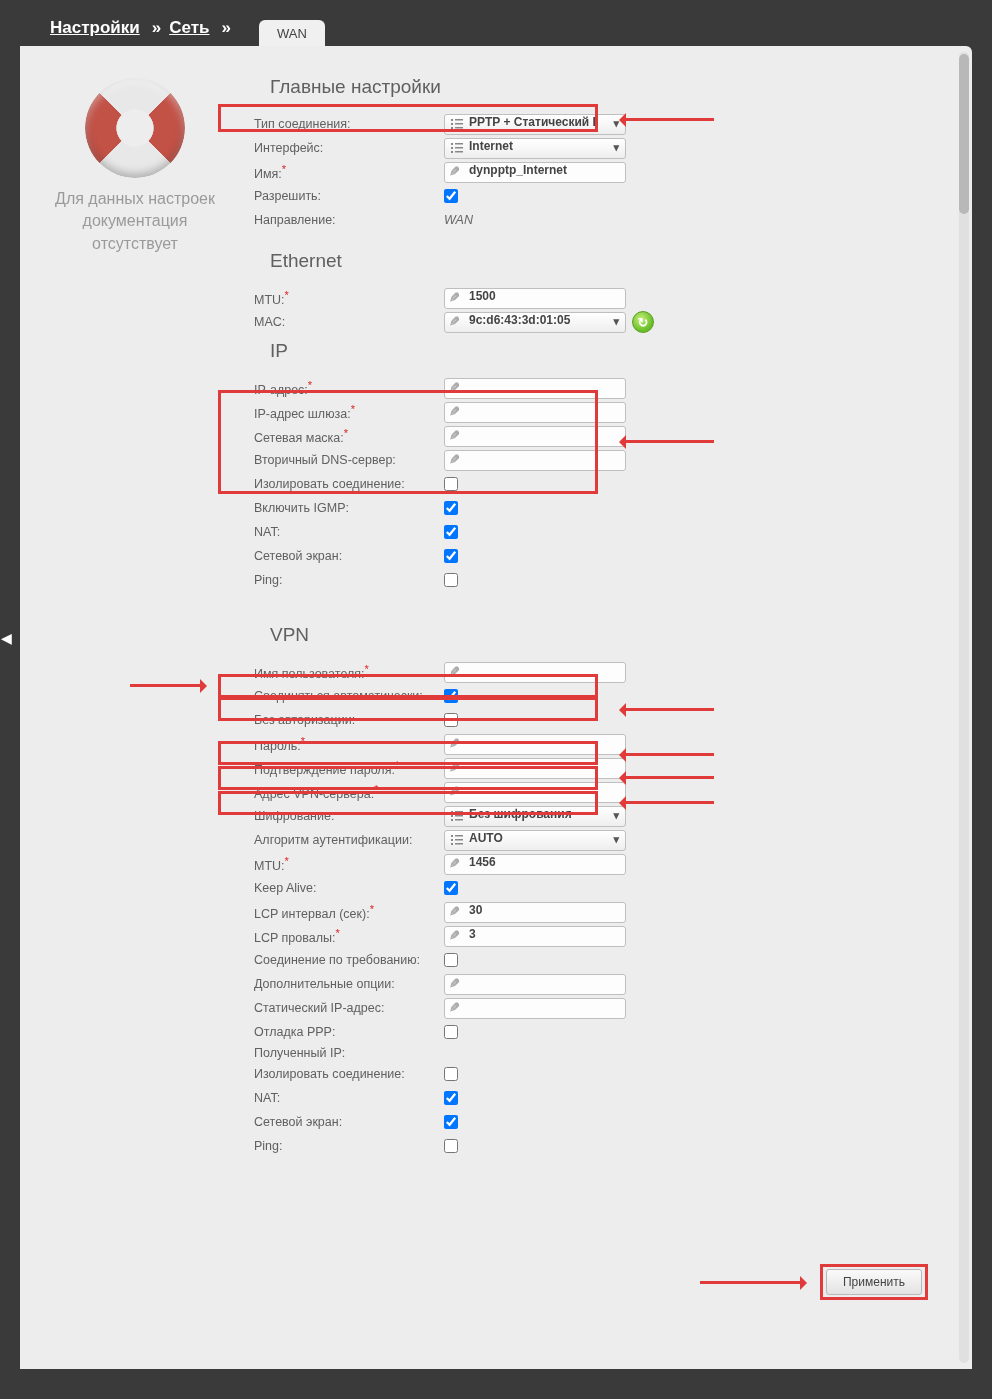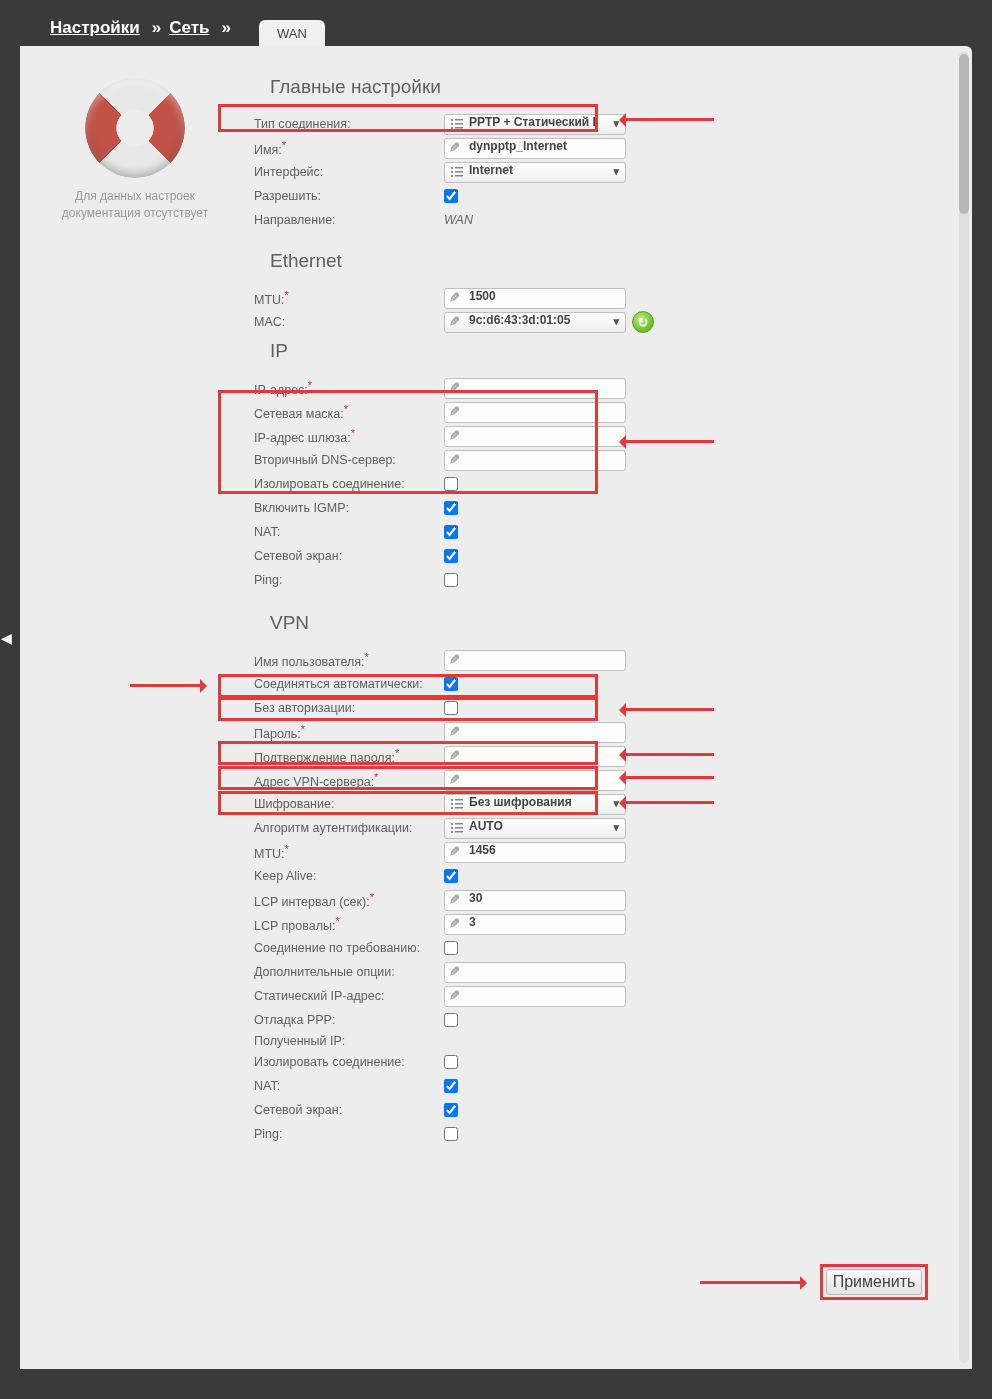--- a/index.html
+++ b/index.html
@@ -89,21 +89,21 @@
     background:
       radial-gradient(circle at 50% 50%, #eee 0 18px, transparent 19px),
       conic-gradient(#e8e8e8 0 45deg, #d84b3e 45deg 135deg, #e8e8e8 135deg 225deg, #d84b3e 225deg 315deg, #e8e8e8 315deg 360deg);
     -webkit-mask: radial-gradient(circle at 50% 50%, transparent 0 18px, #000 19px 50px, transparent 51px);
     mask: radial-gradient(circle at 50% 50%, transparent 0 18px, #000 19px 50px, transparent 51px);
     box-shadow: inset 0 -4px 8px rgba(0,0,0,.25), inset 0 4px 8px rgba(255,255,255,.5);
     filter: grayscale(0.2);
   }
   .help-text {
     color: #9a9a9a;
-    font-size: 12px;
+    font-size: 16px;
     line-height: 1.4;
   }
   .form-area {
     flex: 1;
     padding-left: 30px;
     font-size: 13px;
     color: #555;
     position: relative;
   }
   .section-title {
@@ -213,21 +213,21 @@
   .footer {
     position: absolute;
     bottom: 74px;
     right: 50px;
   }
   .apply-btn {
     width: 96px; height: 26px;
     background: linear-gradient(#fafafa,#e3e3e3);
     border: 1px solid #b8b8b8;
     border-radius: 3px;
-    font-size: 16px;
+    font-size: 12px;
     color: #444;
     cursor: pointer;
   }
   .expand-handle {
     position: absolute;
     left: 1px;
     top: 630px;
     color: #fff;
     font-size: 14px;
     z-index: 10;
@@ -284,29 +284,29 @@
 
         <h3 class="section-title">Главные настройки</h3>
 
         <div class="field-row">
           <span class="field-label">Тип соединения:</span>
           <div class="field-control">
             <div class="sel"><span class="ctl-icon list"></span><span>PPTP + Статический I</span></div>
           </div>
         </div>
         <div class="field-row">
+          <span class="field-label">Интерфейс:</span>
+          <div class="field-control">
+            <div class="sel"><span class="ctl-icon list"></span><span>Internet</span></div>
+          </div>
+        </div>
+        <div class="field-row">
           <span class="field-label"><span>Имя:</span><span class="req">*</span></span>
           <div class="field-control">
             <div class="txt"><span class="ctl-icon pen"></span><span>dynpptp_Internet</span></div>
-          </div>
-        </div>
-        <div class="field-row">
-          <span class="field-label">Интерфейс:</span>
-          <div class="field-control">
-            <div class="sel"><span class="ctl-icon list"></span><span>Internet</span></div>
           </div>
         </div>
         <div class="field-row">
           <span class="field-label">Разрешить:</span>
           <div class="field-control">
               <input type="checkbox" class="chk" checked="" style="">
             </div>
         </div>
         <div class="field-row">
           <span class="field-label">Направление:</span>
@@ -329,32 +329,32 @@
         </div>
 
         <h3 class="section-title" style="">IP</h3>
         <div class="field-row">
           <span class="field-label"><span>IP-адрес:</span><span class="req">*</span></span>
           <div class="field-control">
               <div class="txt"><span class="ctl-icon pen"></span><span></span></div>
             </div>
         </div>
         <div class="field-row">
+          <span class="field-label"><span>IP-адрес шлюза:</span><span class="req">*</span></span>
+          <div class="field-control">
+              <div class="txt"><span class="ctl-icon pen"></span><span></span></div>
+            </div>
+        </div>
+        <div class="field-row">
           <span class="field-label"><span>Сетевая маска:</span><span class="req">*</span></span>
           <div class="field-control">
               <div class="txt"><span class="ctl-icon pen"></span><span></span></div>
             </div>
         </div>
         <div class="field-row">
-          <span class="field-label"><span>IP-адрес шлюза:</span><span class="req">*</span></span>
-          <div class="field-control">
-              <div class="txt"><span class="ctl-icon pen"></span><span></span></div>
-            </div>
-        </div>
-        <div class="field-row">
           <span class="field-label">Вторичный DNS-сервер:</span>
           <div class="field-control">
               <div class="txt"><span class="ctl-icon pen"></span><span></span></div>
             </div>
         </div>
         <div class="field-row">
             <span class="field-label">Изолировать соединение:</span>
             <div class="field-control">
               <input type="checkbox" class="chk" style="">
             </div>
@@ -377,21 +377,21 @@
               <input type="checkbox" class="chk" checked="" style="">
             </div>
           </div>
         <div class="field-row">
             <span class="field-label">Ping:</span>
             <div class="field-control">
               <input type="checkbox" class="chk" style="">
             </div>
           </div>
 
-        <h3 class="section-title" style="margin-top:20px">VPN</h3>
+        <h3 class="section-title" style="margin-top:32px">VPN</h3>
         <div class="field-row">
           <span class="field-label"><span>Имя пользователя:</span><span class="req">*</span></span>
           <div class="field-control">
               <div class="txt"><span class="ctl-icon pen"></span><span></span></div>
             </div>
         </div>
         <div class="field-row">
             <span class="field-label">Соединяться автоматически:</span>
             <div class="field-control">
               <input type="checkbox" class="chk" checked="" style="">

